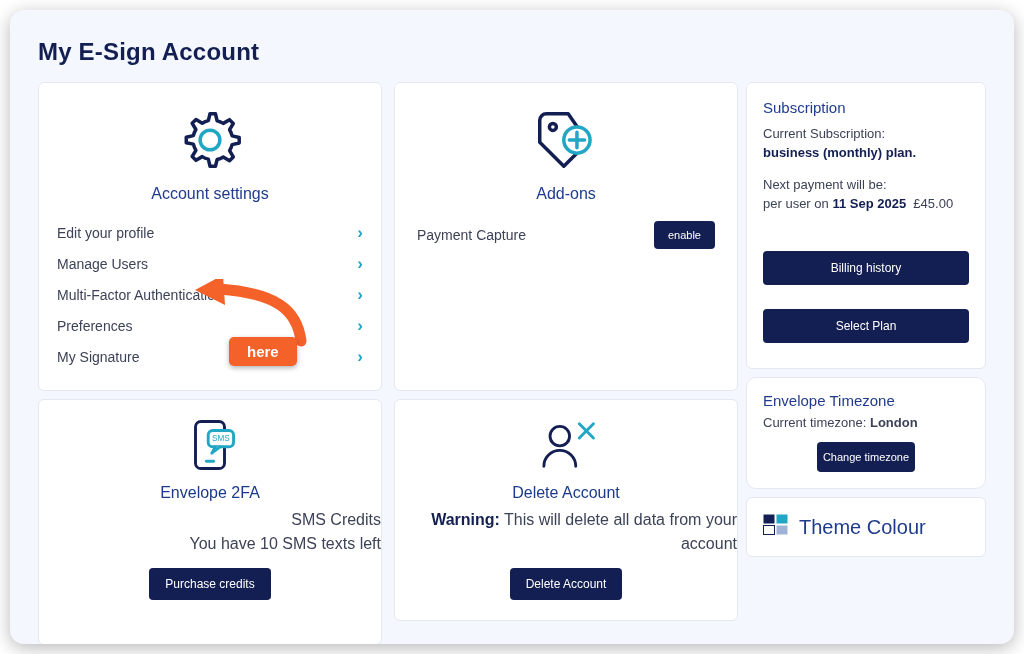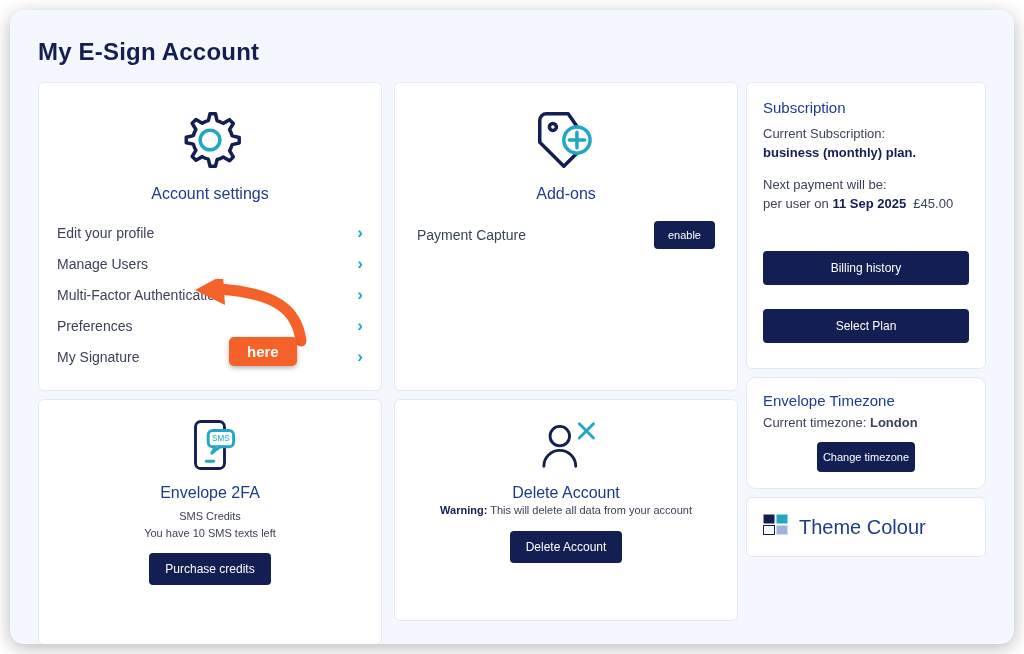--- a/index.html
+++ b/index.html
@@ -120,22 +120,22 @@
 
   .theme-body {
     display: flex;
     align-items: center;
     gap: 10px;
     padding: 16px;
   }
   .theme-label { color: #1f3b8f; font-size: 20px; }
 
   .center-text {
-    text-align: center;
-    font-size: 11px;
+    text-align: right;
+    font-size: 16px;
     color: #3c4257;
     line-height: 1.5;
   }
   .warn-b { font-weight: bold; color: #131f52; }
   .btn-center-wrap { text-align: center; margin-top: 12px; }
   .btn-purchase { font-size: 12px; padding: 9px 16px; }
 
   
   .anno-arrow {
     position: absolute;
@@ -246,21 +246,21 @@
 
         <div class="card card-del">
           <div class="icon-wrap" style="padding-top:16px">
             <svg width="62" height="58" viewBox="0 0 70 64" fill="none" stroke="#131f52" stroke-width="3.2" stroke-linecap="round" stroke-linejoin="round">
               <circle cx="28" cy="22" r="11"></circle>
               <path d="M10 56 a18 18 0 0 1 36 0"></path>
               <path d="M50 8 l16 16 M66 8 l-16 16" stroke="#21a7c4"></path>
             </svg>
           </div>
           <div class="card-heading navy">Delete Account</div>
-          <div class="center-text" style="">
+          <div class="center-text" style="margin-top:6px">
             <span class="warn-b">Warning:</span>
             <span>This will delete all data from your account</span>
           </div>
           <div class="btn-center-wrap">
             <button class="btn btn-purchase">Delete Account</button>
           </div>
         </div>
       </div>
     </div>
 

